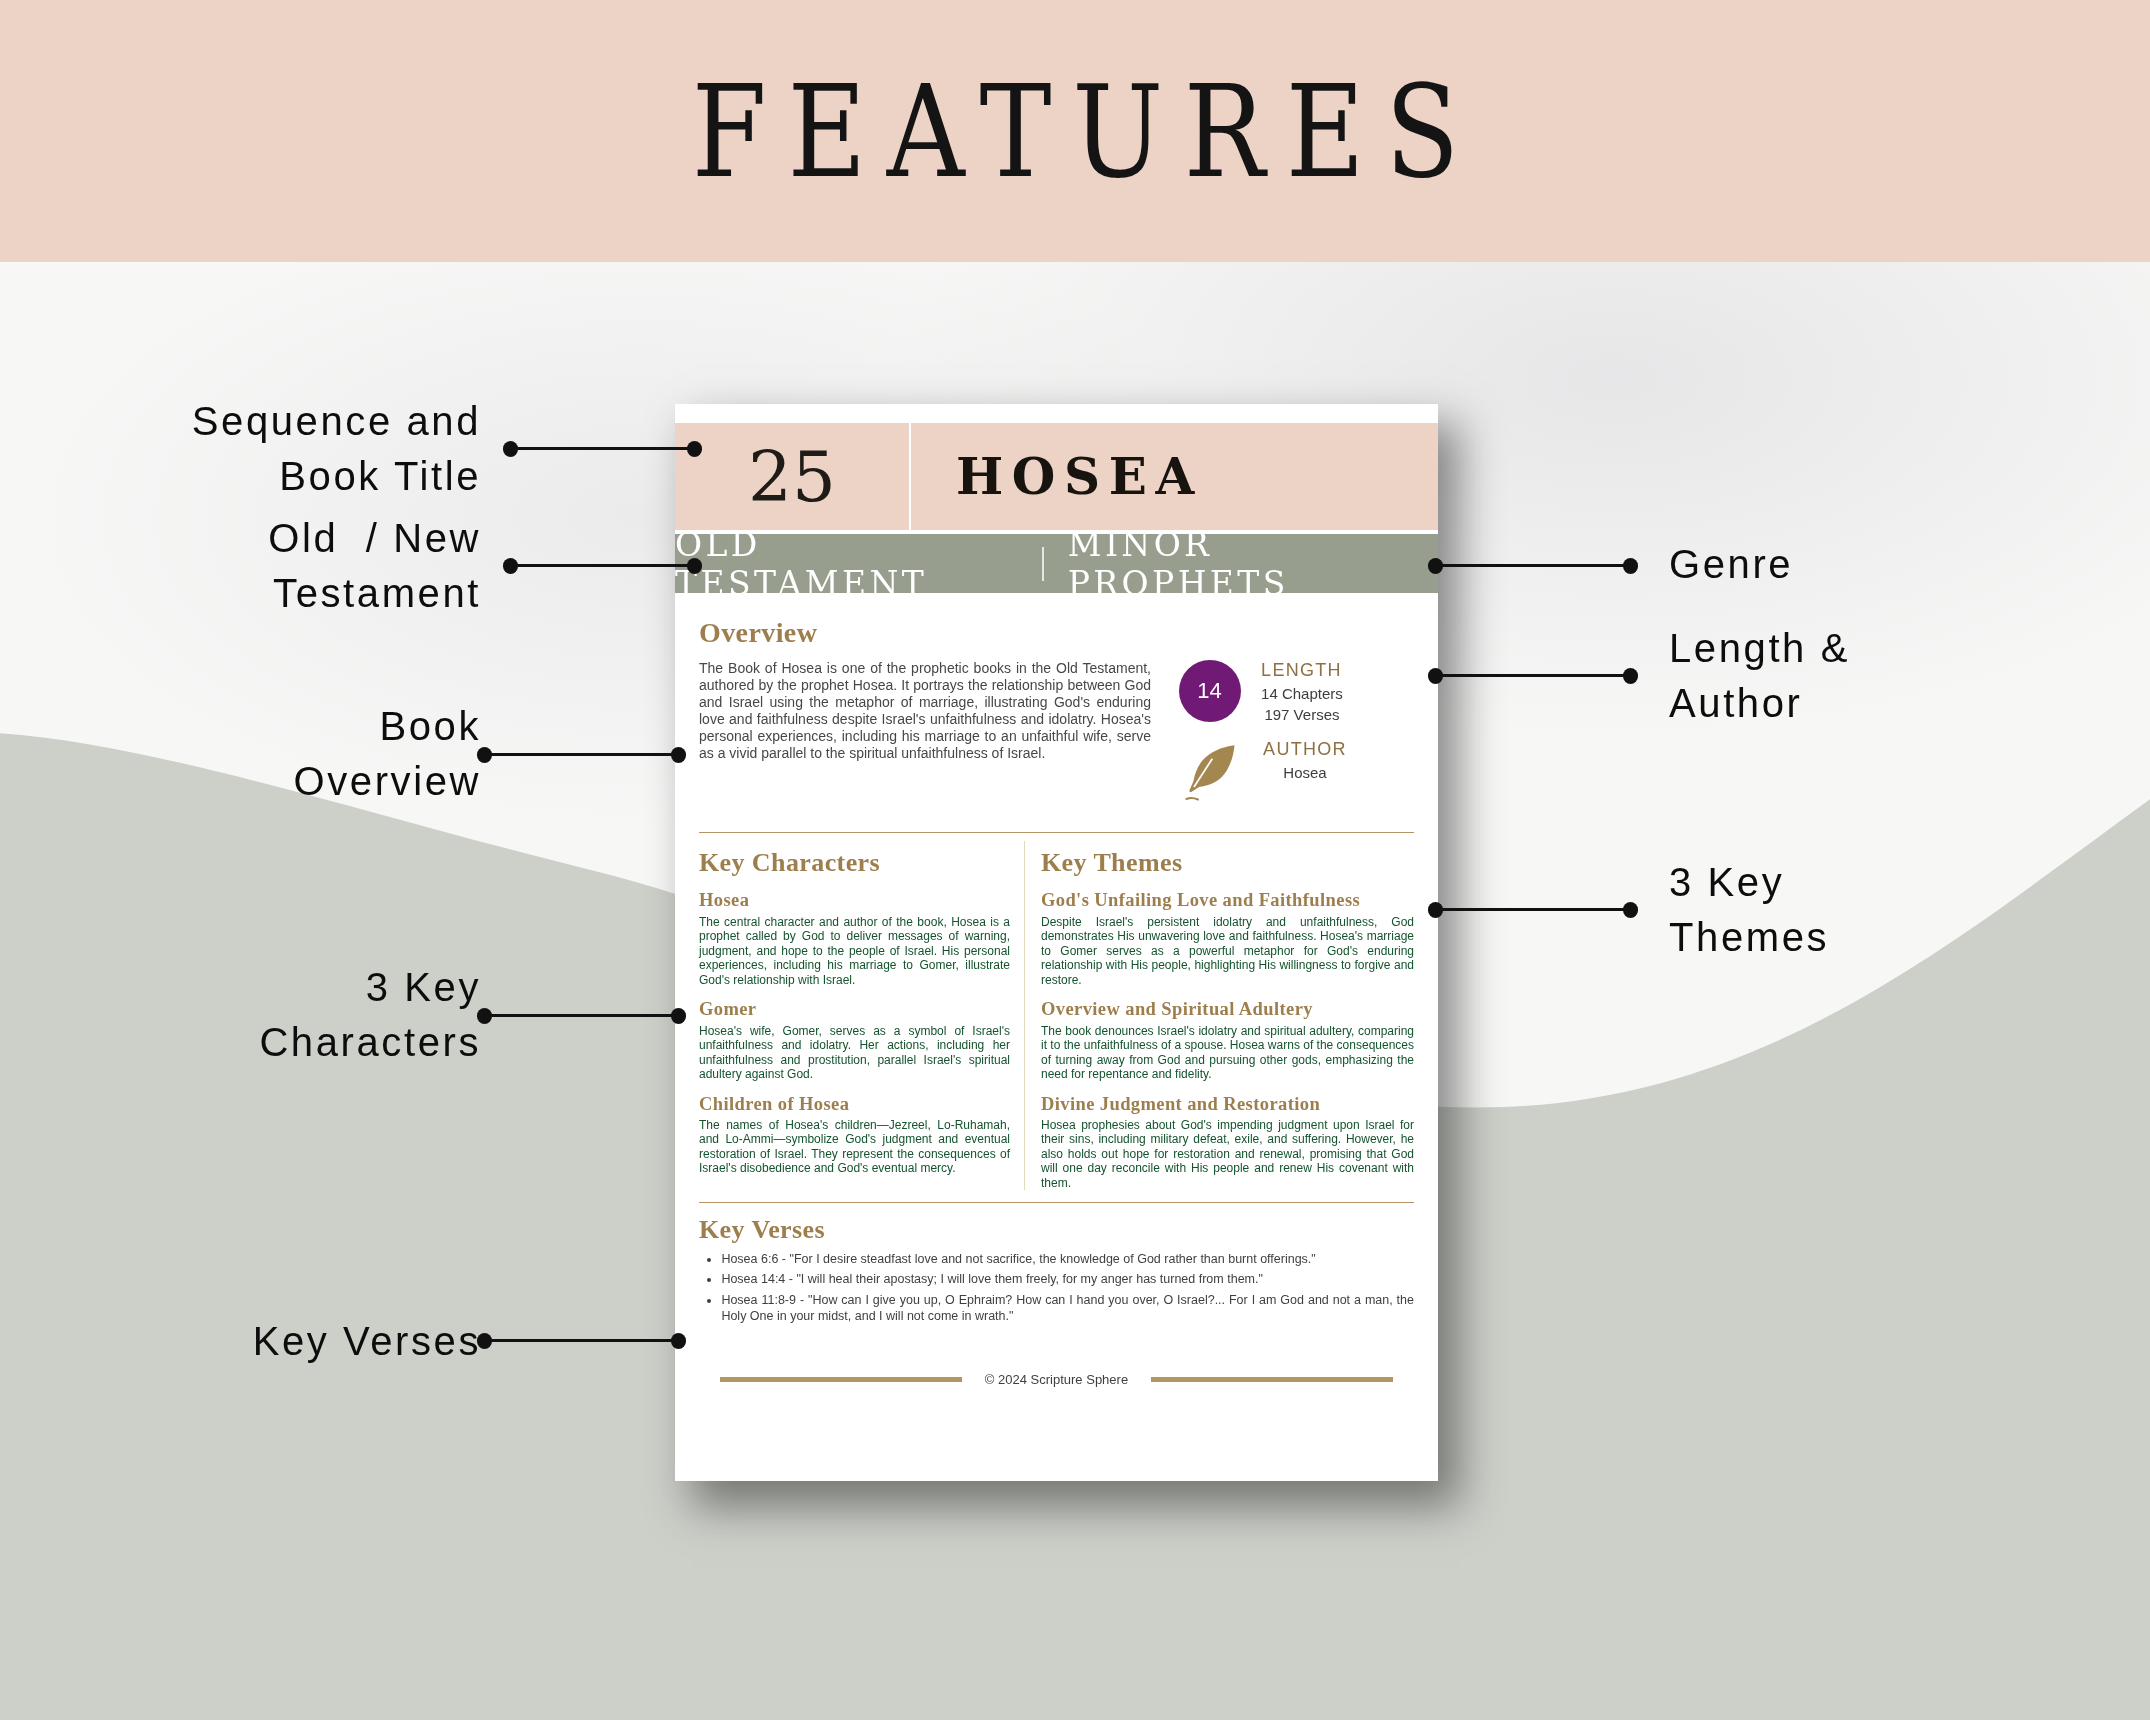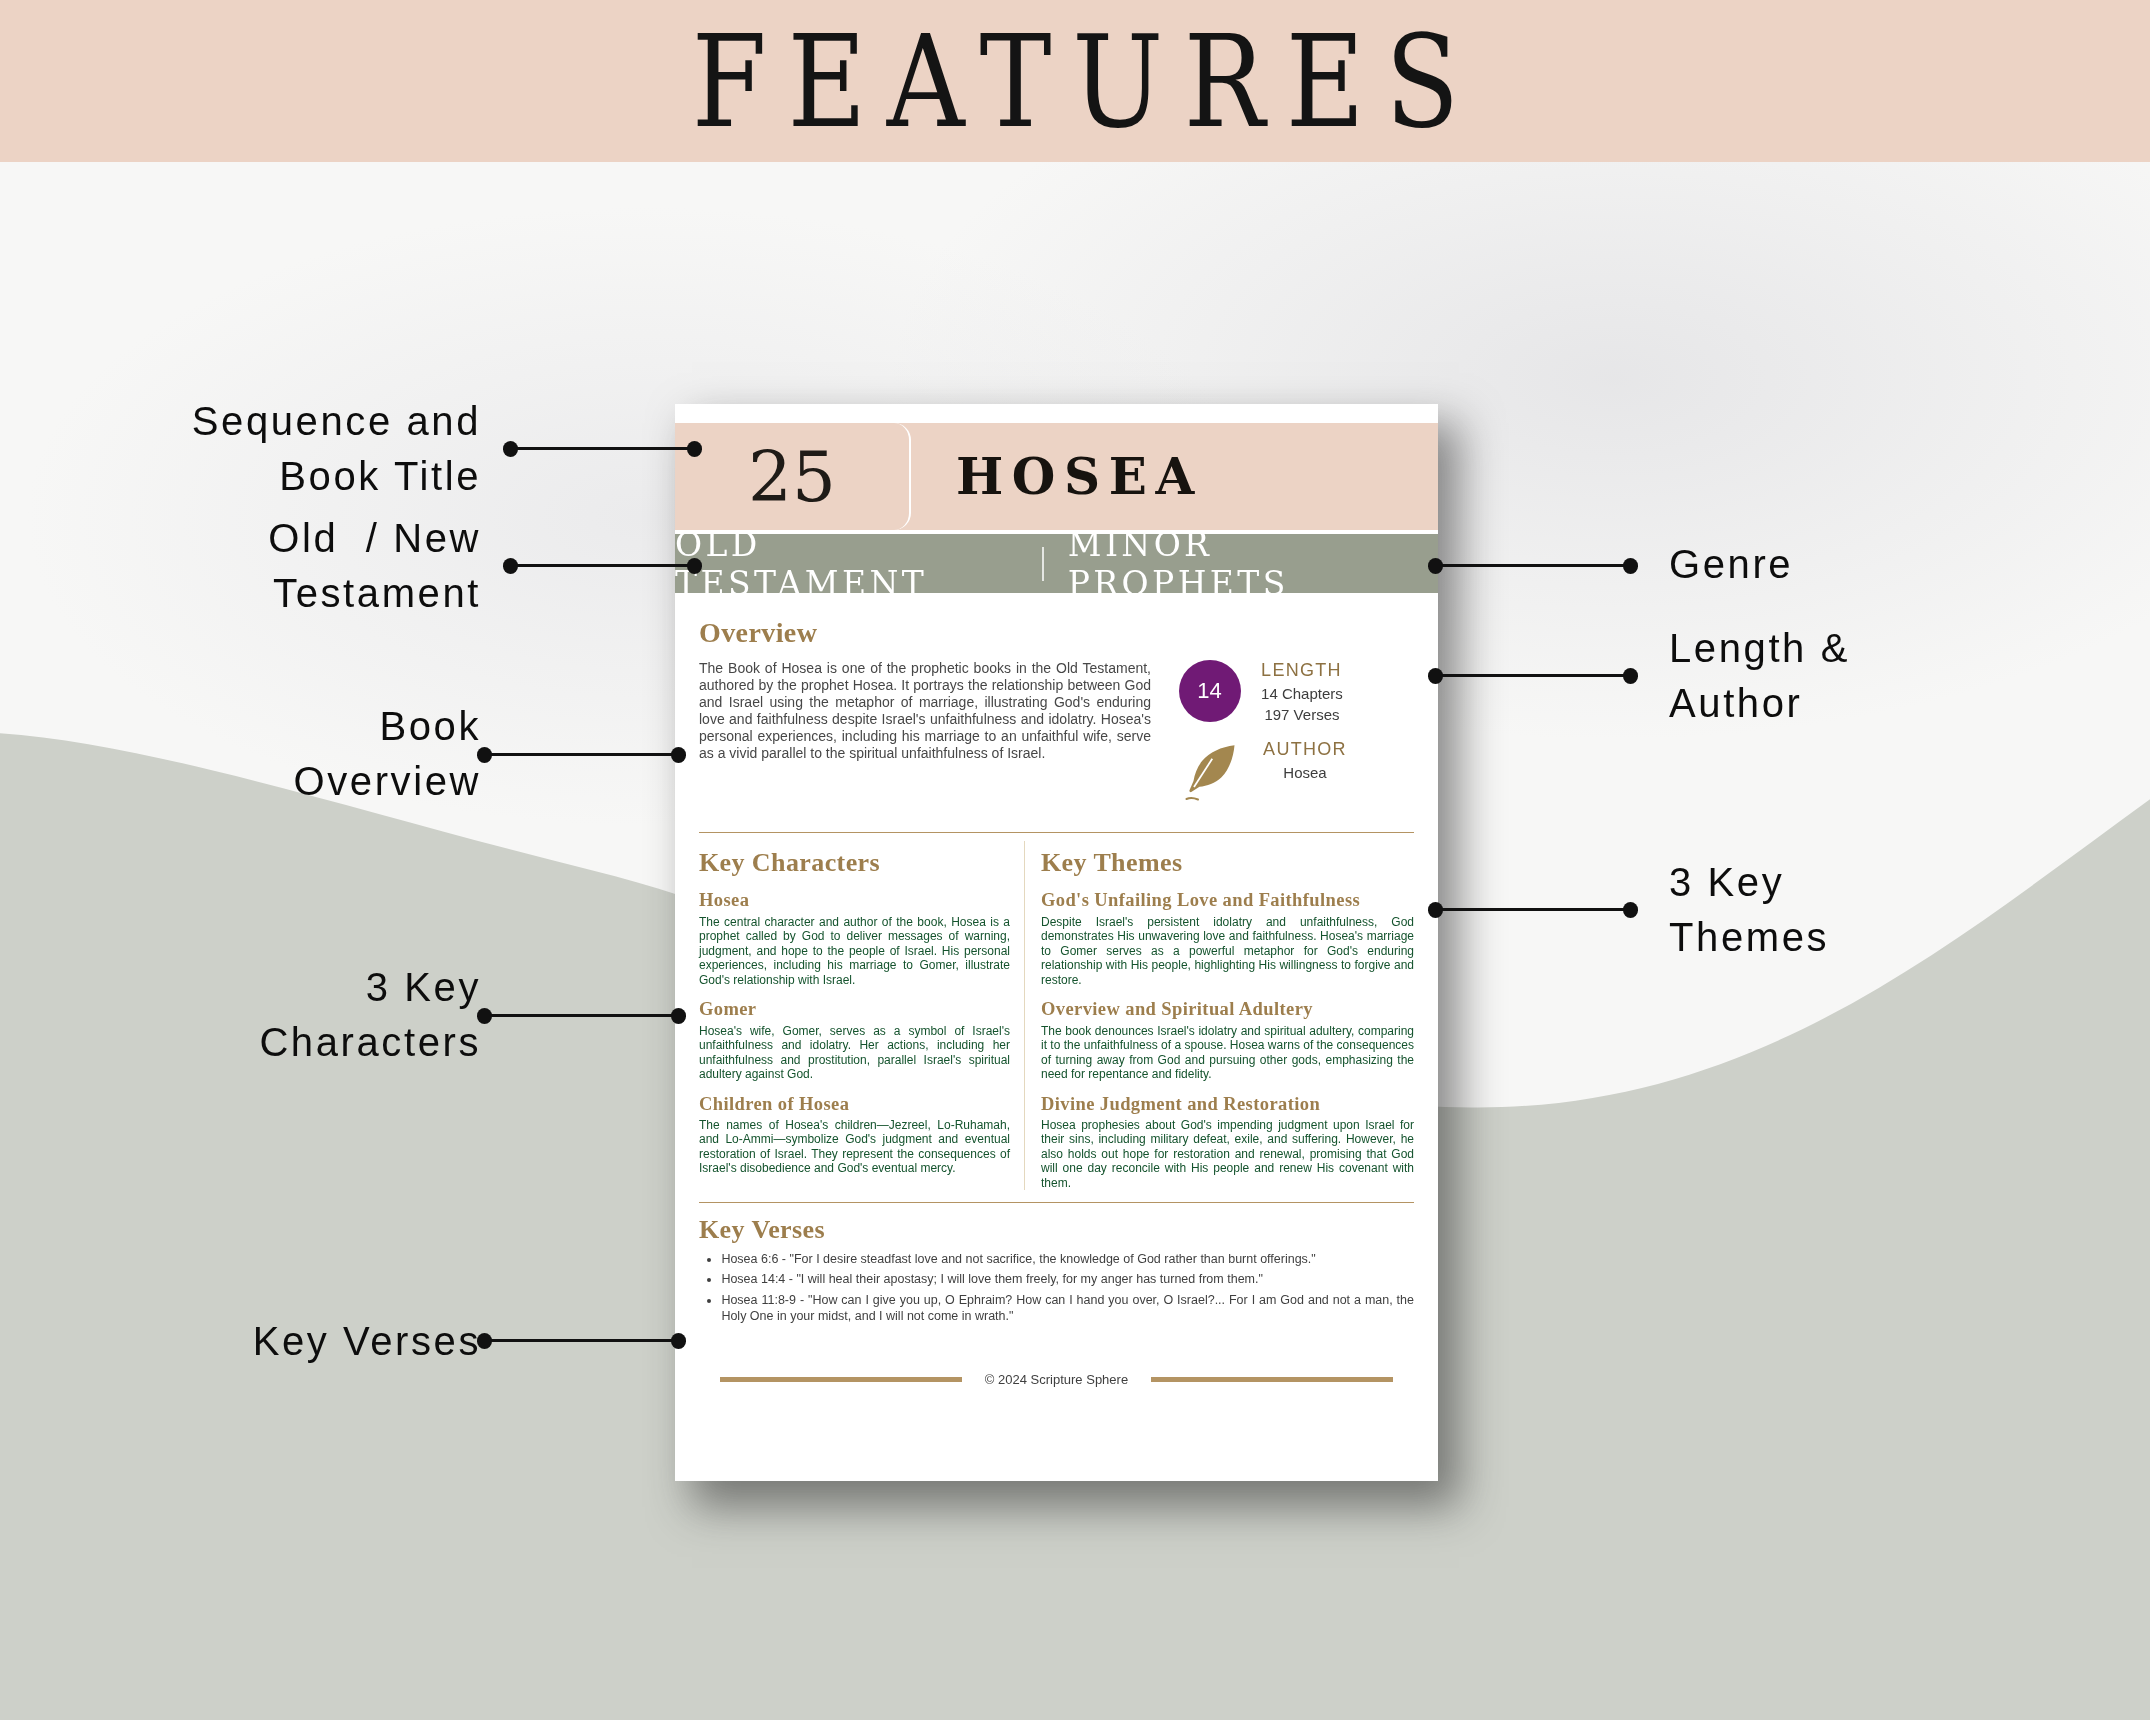--- a/index.html
+++ b/index.html
@@ -5,41 +5,41 @@
   html,body{margin:0;padding:0;}
   body{font-family:"Liberation Sans",sans-serif;}
   .stage{position:relative;width:2151px;height:1721px;overflow:hidden;
     background:
       radial-gradient(1032px 516px at 30% 30%, rgba(225,225,228,.55), rgba(255,255,255,0) 60%),
       radial-gradient(1205px 602px at 75% 22%, rgba(214,214,218,.5), rgba(255,255,255,0) 60%),
       #f7f7f6;}
   
   .wave{position:absolute;left:0;top:0;width:2151px;height:1721px;z-index:0;}
   
-  .banner{position:absolute;left:0;top:0;width:2151px;height:162px;background:#ecd3c5;z-index:2;
+  .banner{position:absolute;left:0;top:0;width:2151px;height:262px;background:#ecd3c5;z-index:2;
     display:flex;align-items:center;justify-content:center;}
   .banner h1{margin:0;font-family:"DejaVu Serif",serif;font-weight:500;color:#141414;
     font-size:108px;letter-spacing:20.6px;transform:scaleY(1.18);text-indent:20.6px;}
   
   .callout{position:absolute;z-index:3;color:#0d0d0d;font-size:40px;line-height:55px;
     letter-spacing:2.6px;white-space:pre-wrap;}
   .callout.left{left:90px;width:391px;text-align:right;}
   .callout.right{left:1669px;width:413px;text-align:left;}
   .connector{position:absolute;z-index:3;height:3.4px;background:#111;}
   .connector::before,.connector::after{content:"";position:absolute;top:-6px;width:15.5px;height:15.5px;
     border-radius:50%;background:#111;}
   .connector::before{left:-3.4px;}
   .connector::after{right:-3.4px;}
   
   .page{position:absolute;left:675px;top:404px;width:763px;height:1077px;background:#ffffff;z-index:1;
     box-shadow:19px 22.4px 41px 3.4px rgba(48,48,48,.55);overflow:hidden;}
   .page-strip{height:19px;}
   .page-header{display:flex;height:107px;background:#ecd3c5;}
   .ph-num{width:234px;border-right:2.6px solid #ffffff;display:flex;align-items:center;justify-content:center;
-    font-family:"DejaVu Serif",serif;font-size:69px;color:#1f1b17;border-radius:17px;}
+    font-family:"DejaVu Serif",serif;font-size:69px;color:#1f1b17;}
   .ph-title{flex:1;display:flex;align-items:center;padding-left:45px;
     font-family:"DejaVu Serif",serif;font-weight:600;font-size:50px;letter-spacing:8.6px;color:#17130f;}
   .band{height:59px;margin-top:4.3px;background:#989e8e;display:flex;align-items:center;justify-content:center;
     gap:24px;color:#ffffff;font-family:"DejaVu Serif",serif;font-size:33px;letter-spacing:3.4px;}
   .band-divider{width:1.7px;height:34px;background:rgba(255,255,255,.75);}
   .content{padding:0 24px;}
   .gold-h{font-family:"Liberation Serif",serif;font-weight:600;color:#9d7e4d;letter-spacing:0.4px;}
   .overview-heading{font-size:28px;margin:24px 0 10.3px;}
   .overview-row{display:flex;}
   .overview-text{width:452px;font-size:14px;line-height:17px;text-align:justify;color:#474747;margin:0;}

